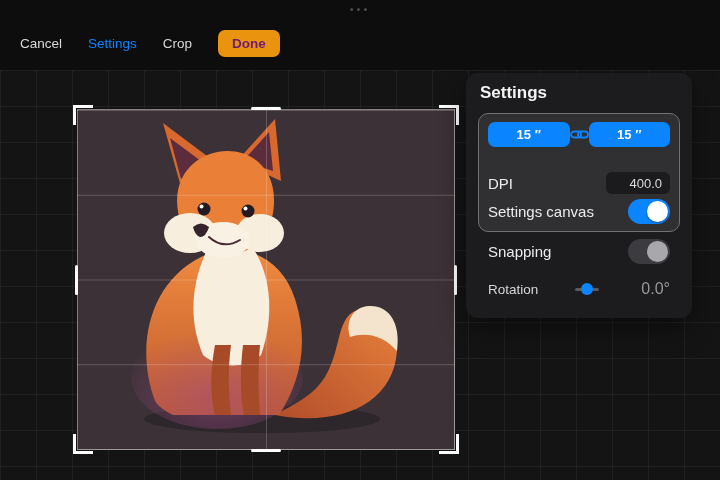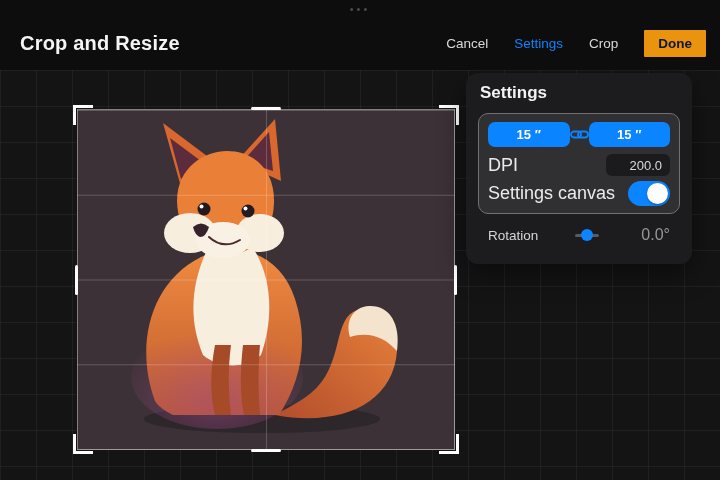--- a/index.html
+++ b/index.html
@@ -11,22 +11,22 @@
   .topbar { position:absolute; top:0; left:0; right:0; height:70px; background:#0d0d0e; z-index:6; }
   .dots { position:absolute; top:3px; left:50%; transform:translateX(-50%);
           color:#4d4d50; font-size:11px; letter-spacing:3px; }
   .bar-row { position:absolute; left:20px; right:14px; top:30px;
              display:flex; align-items:center; justify-content:space-between; }
   .title { font-size:20px; font-weight:bold; color:#f4f4f5; letter-spacing:.2px; }
   .actions { display:flex; align-items:center; gap:26px; }
   .txtbtn { background:none; border:none; color:#d9d9da; font-size:13.5px;
             font-family:inherit; cursor:pointer; }
   .txtbtn.active { color:#0a84ff; }
-  .donebtn { background:#e9930f; color:#0f172a; font-size:13.5px; font-weight:bold;
-             border:none; border-radius:1px; padding:6px 14px; font-family:inherit; cursor:pointer; }
+  .donebtn { background:#e9930f; color:#701a75; font-size:13.5px; font-weight:bold;
+             border:none; border-radius:7px; padding:6px 14px; font-family:inherit; cursor:pointer; }
 
   
   .workspace { position:absolute; top:70px; left:0; width:720px; height:410px;
                background-color:#141415;
                background-image:
                  linear-gradient(rgba(255,255,255,0.05) 1px, transparent 1px),
                  linear-gradient(90deg, rgba(255,255,255,0.05) 1px, transparent 1px);
                background-size:36px 36px; }
 
   
@@ -49,26 +49,26 @@
   .h-edge-h { position:absolute; height:3px; width:30px; background:#fff; border-radius:2px;
               left:calc(50% - 15px); z-index:3; }
   .h-edge-h.top { top:-2px; } .h-edge-h.bottom { bottom:-2px; }
 
   
   .panel { position:absolute; top:3px; right:28px; width:226px;
            background:rgba(29,29,31,0.94); border-radius:12px;
            padding:10px 12px 12px; box-shadow:0 10px 28px rgba(0,0,0,.45); z-index:5; }
   .panel-title { font-size:17px; font-weight:bold; color:#f2f2f3; margin:0 2px 10px; }
   .group { background:#303033; border:1.5px solid #707075; border-radius:10px; padding:8px 9px 6px; }
-  .dim-row { display:flex; align-items:center; justify-content:space-between; margin-bottom:4px; }
+  .dim-row { display:flex; align-items:center; justify-content:space-between; margin-bottom:22px; }
   .bluebtn { width:82px; height:25px; background:#0a84ff; border:none; border-radius:7px;
              color:#fff; font-size:13px; font-weight:bold; font-family:inherit; cursor:pointer; }
   .linkicon { display:flex; align-items:center; cursor:pointer; }
   .row { display:flex; align-items:center; justify-content:space-between; height:28px; }
-  .lbl { font-size:18px; color:#ebebed; }
+  .lbl { font-size:15px; color:#ebebed; }
   .dpi-field { background:#1b1b1d; border-radius:6px; min-width:64px; height:22px;
                display:flex; align-items:center; justify-content:flex-end; padding:0 8px;
                color:#dadadc; font-size:13px; cursor:text; }
   .toggle { width:42px; height:25px; border-radius:13px; position:relative; cursor:pointer; flex:none; }
   .toggle.on { background:#0a84ff; }
   .toggle.off { background:#3c3c40; }
   .knob { position:absolute; top:2px; right:2px; width:21px; height:21px; border-radius:50%; }
   .toggle.on .knob { background:#fff; box-shadow:0 1px 2px rgba(0,0,0,.35); }
   .toggle.off .knob { background:#a7a7ac; }
   .loose { padding:0 10px; }
@@ -82,21 +82,20 @@
   .rot-value { font-size:16px; color:#97979c; width:36px; text-align:right; flex:none; }
 </style>
 </head>
 <body>
 
 <div class="app">
 
   <header class="topbar">
     <div class="dots">•••</div>
     <div class="bar-row">
-      <h1 class="title">Crop and Resize</h1>
       <div class="actions">
         <button class="txtbtn">Cancel</button>
         <button class="txtbtn active">Settings</button>
         <button class="txtbtn">Crop</button>
         <button class="donebtn">Done</button>
       </div>
     </div>
   </header>
 
   <div class="workspace">
@@ -172,31 +171,37 @@
                 <rect x="1" y="3.5" width="10" height="6" rx="3"></rect>
                 <rect x="8" y="3.5" width="10" height="6" rx="3"></rect>
               </g>
             </svg>
           </span>
           <button class="bluebtn">15 ″</button>
         </div>
 
         <div class="row">
           <span class="lbl">DPI</span>
-          <span class="dpi-field">200.0</span>
+          <span class="dpi-field">400.0</span>
         </div>
 
         <div class="row">
           <span class="lbl">Settings canvas</span>
           <div class="toggle on">
             <div class="knob"></div>
           </div>
         </div>
       </div>
 
+      <div class="row tall loose">
+        <span class="lbl">Snapping</span>
+        <div class="toggle off">
+          <div class="knob"></div>
+        </div>
+      </div>
 
       <div class="rot-row">
         <span class="rot-label">Rotation</span>
         <div class="slider">
           <div class="track"></div>
           <div class="thumb"></div>
         </div>
         <span class="rot-value">0.0°</span>
       </div>
     </aside>

